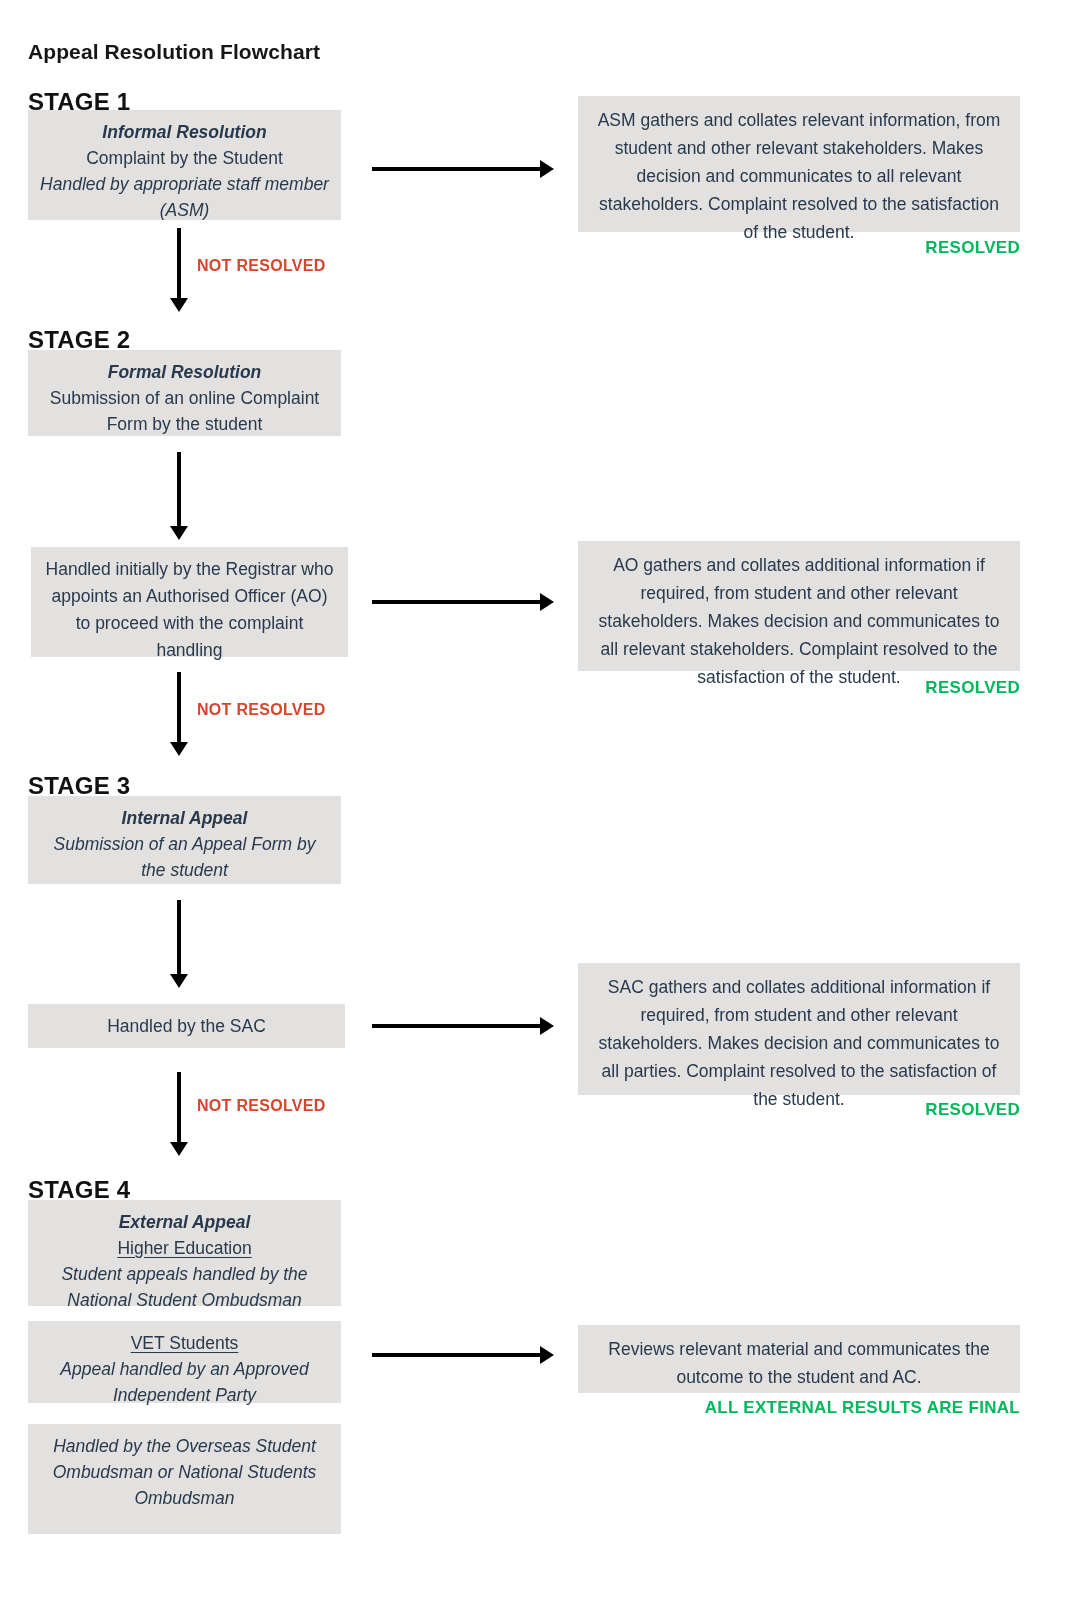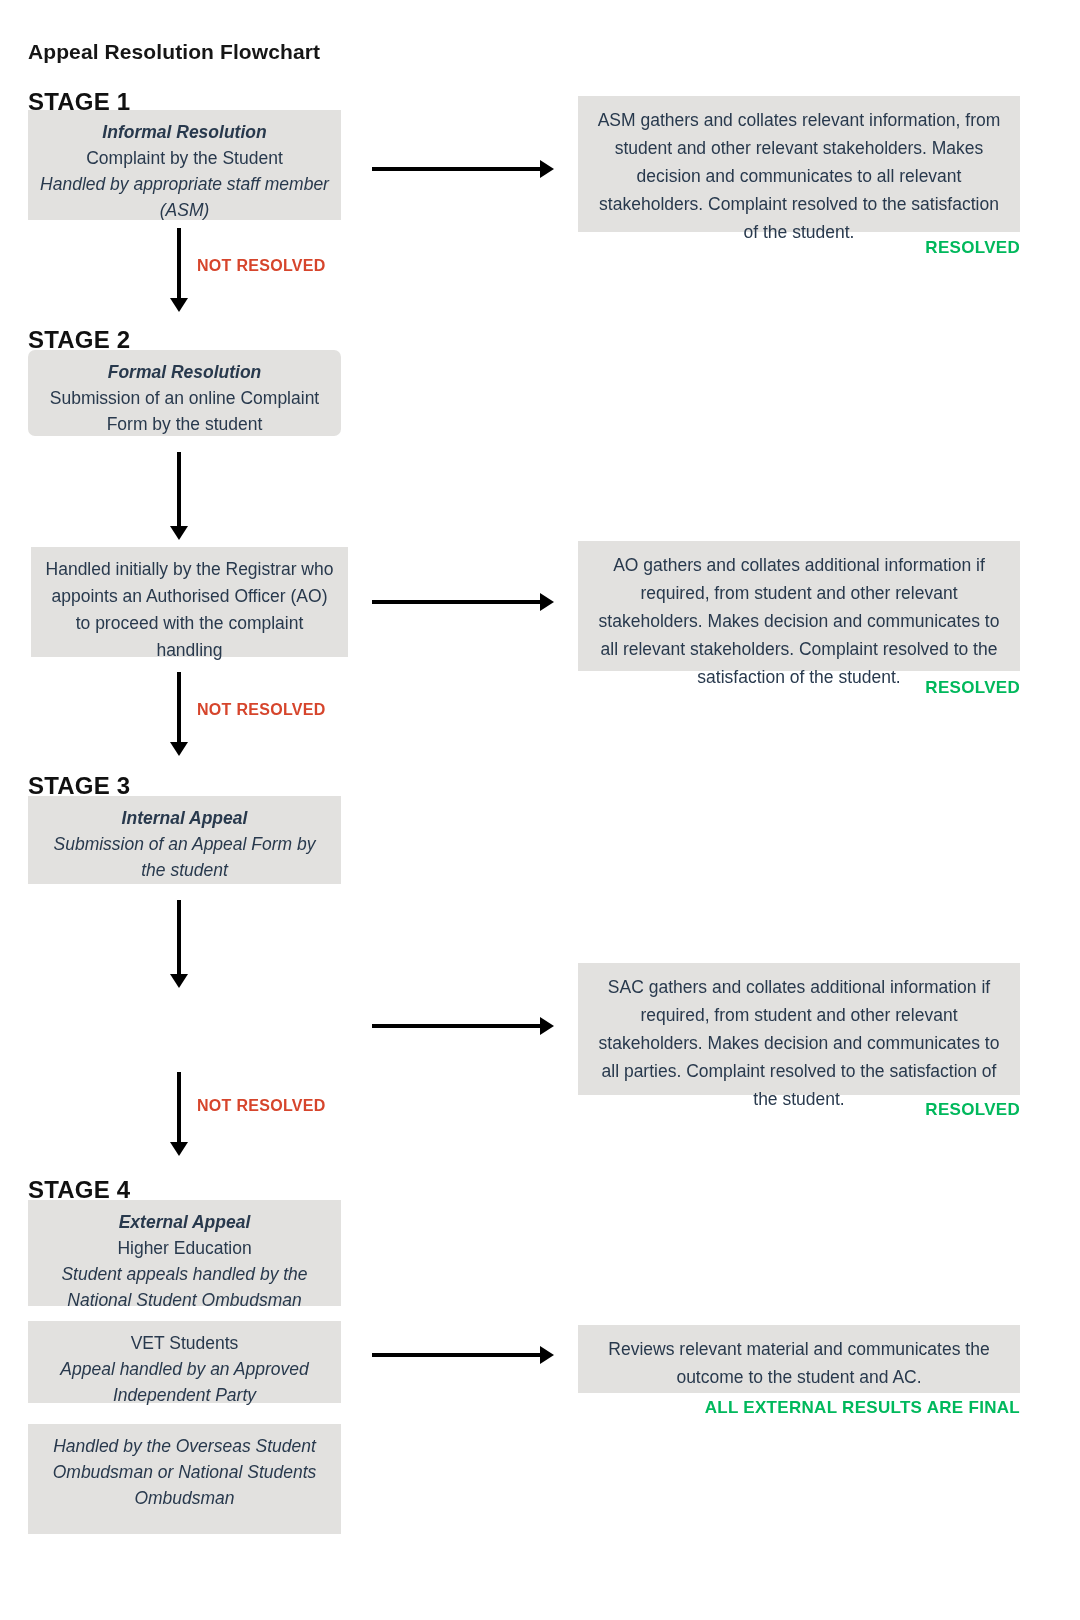--- a/index.html
+++ b/index.html
@@ -30,21 +30,21 @@
     background:#e2e1df;
     color:#28394d;
     font-size:17.5px;
     line-height:26px;
     text-align:center;
     box-sizing:border-box;
     padding:9px 12px;
   }
   .box .hd{font-weight:bold;font-style:italic;}
   .box .it{font-style:italic;}
-  .box .ul{text-underline-offset:3px;}
+  .box .ul{text-decoration:underline;text-underline-offset:3px;}
 
   .rbox{
     position:absolute;
     background:#e2e1df;
     color:#28394d;
     font-size:17.5px;
     line-height:28px;
     text-align:center;
     box-sizing:border-box;
     padding:10px 12px;
@@ -107,21 +107,21 @@
   </div>
 
   <div class="resolved" style="left:800px;top:238px;width:220px;">RESOLVED</div>
 
   <div class="varrow" style="left:177px;top:228px;height:72px;"></div>
   <div class="vhead" style="left:170px;top:298px;"></div>
   <div class="notres" style="left:197px;top:257px;">NOT RESOLVED</div>
 
   <div class="stage-label" style="left:28px;top:326px;">STAGE 2</div>
 
-  <div class="box" style="left:28px;top:350px;width:313px;height:86px;border-radius:7px;">
+  <div class="box" style="left:28px;top:350px;width:313px;height:86px;">
     <div class="hd">Formal Resolution</div>
     <div>Submission of an online Complaint Form by the student</div>
   </div>
 
   <div class="varrow" style="left:177px;top:452px;height:76px;"></div>
   <div class="vhead" style="left:170px;top:526px;"></div>
 
   <div class="box it" style="left:31px;top:547px;width:317px;height:110px;line-height:27px;">
     <span>Handled initially by the Registrar who appoints an Authorised Officer (AO) to proceed with the complaint handling</span>
   </div>
@@ -142,20 +142,23 @@
   <div class="stage-label" style="left:28px;top:772px;">STAGE 3</div>
 
   <div class="box" style="left:28px;top:796px;width:313px;height:88px;">
     <div class="hd">Internal Appeal</div>
     <div class="it">Submission of an Appeal Form by the student</div>
   </div>
 
   <div class="varrow" style="left:177px;top:900px;height:76px;"></div>
   <div class="vhead" style="left:170px;top:974px;"></div>
 
+  <div class="box it" style="left:28px;top:1004px;width:317px;height:44px;padding-top:9px;">
+    <span>Handled by the SAC</span>
+  </div>
 
   <div class="harrow" style="left:372px;top:1024px;width:168px;"></div>
   <div class="hhead" style="left:540px;top:1017px;"></div>
 
   <div class="rbox" style="left:578px;top:963px;width:442px;height:132px;">
     <span>SAC gathers and collates additional information if required, from student and other relevant stakeholders. Makes decision and communicates to all parties. Complaint resolved to the satisfaction of the student.</span>
   </div>
 
   <div class="resolved" style="left:800px;top:1100px;width:220px;">RESOLVED</div>
 

